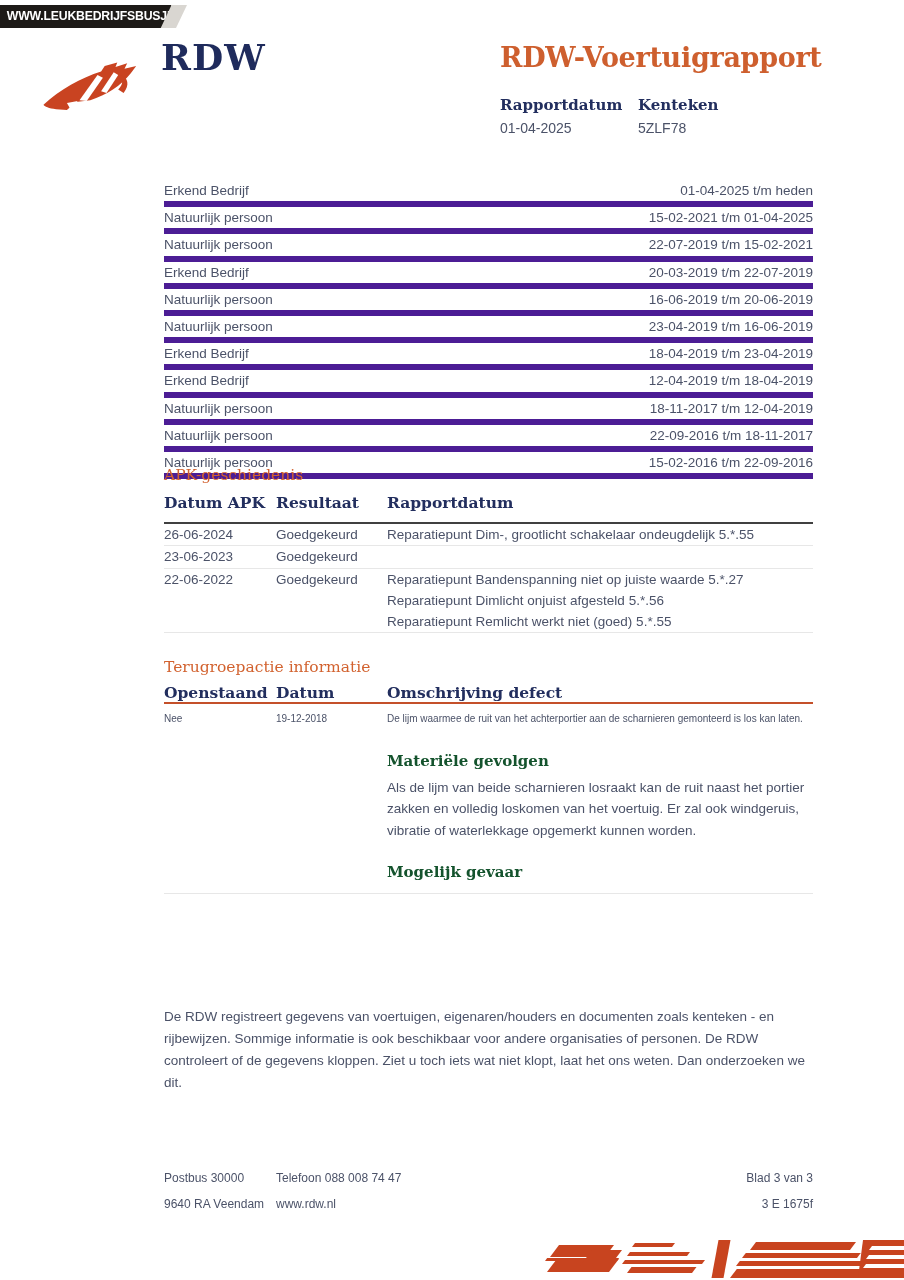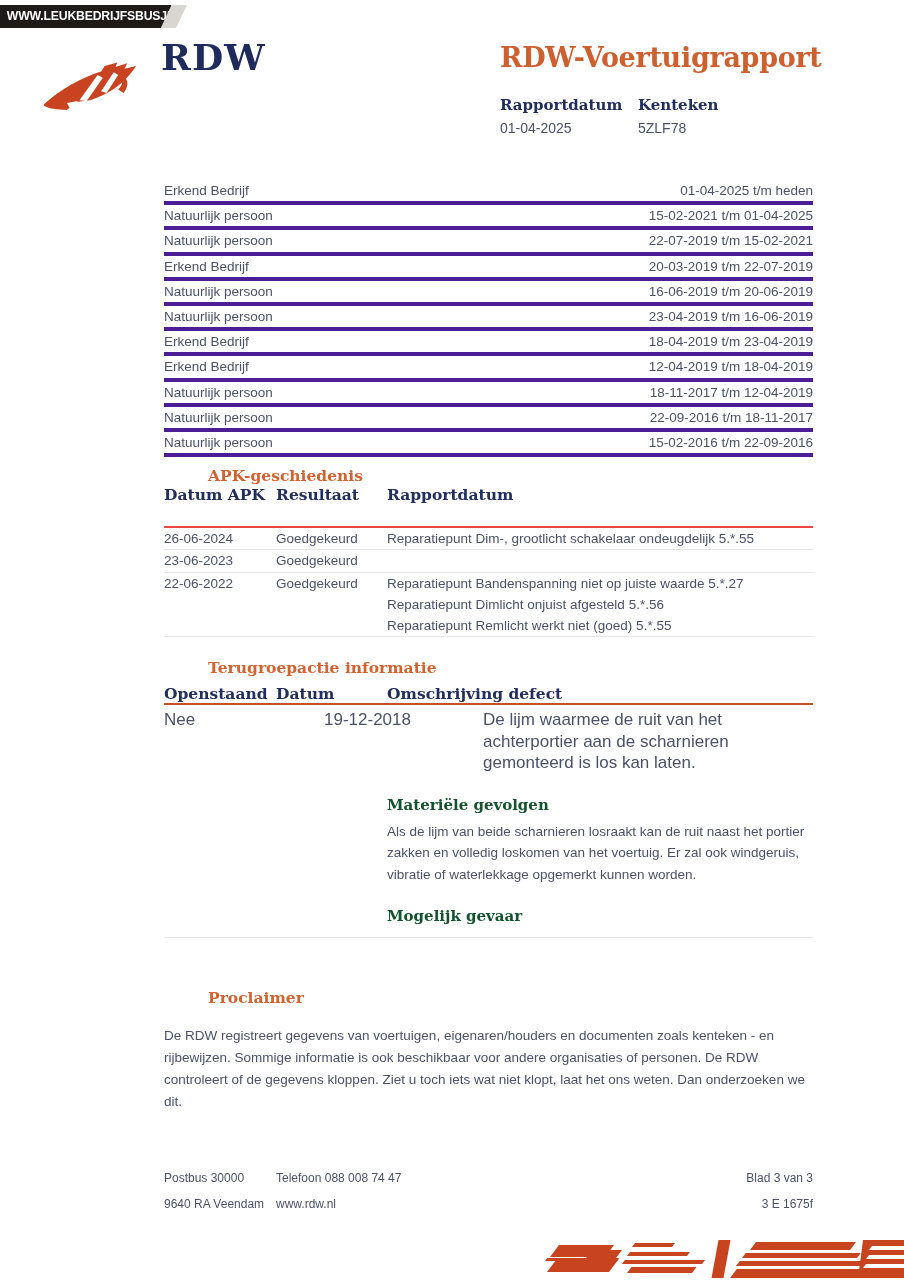--- a/index.html
+++ b/index.html
@@ -19,41 +19,41 @@
   .logo-text{position:absolute;left:161px;top:36px;font-family:"DejaVu Serif",serif;font-weight:bold;
     font-size:36px;color:#1f2b5c;letter-spacing:1px;}
   .doc-title{position:absolute;left:500px;top:42px;font-family:"DejaVu Serif",serif;font-weight:bold;
     font-size:27px;color:#ce5f2e;letter-spacing:-0.3px;}
   .meta{position:absolute;left:500px;top:96px;display:grid;grid-template-columns:138px auto;row-gap:6px;}
   .meta .lbl{font-family:"DejaVu Serif",serif;font-weight:bold;font-size:15px;color:#222e5e;}
   .meta .val{font-size:14px;color:#4b5268;}
 
   
   .content{position:absolute;left:164px;width:649px;}
-  .sec-heading{font-family:"DejaVu Serif",serif;font-weight:bold;font-size:15.5px;color:#d2622f;margin-left:44px;}
+  .sec-heading{font-family:"DejaVu Serif",serif;font-weight:normal;font-size:15.5px;color:#d2622f;}
   .th{font-family:"DejaVu Serif",serif;font-weight:bold;font-size:15.5px;color:#222e5e;}
   .hairline{border-bottom:1px solid #e7e7e7;}
 
   
   .owners{top:160px;}
   .owners-head{display:flex;justify-content:space-between;padding-bottom:5px;border-bottom:3px solid #c4502a;}
   .owners-rows{margin-top:20px;}
   .owner-row{display:flex;justify-content:space-between;align-items:center;height:21.2px;
-    font-size:13.5px;color:#4b5268;border-bottom:4px solid #4c1d95;}
+    font-size:13.5px;color:#4b5268;border-bottom:6px solid #4c1d95;}
 
   
   .apk{top:466px;}
   .grid3{display:grid;grid-template-columns:112px 111px 1fr;}
-  .apk-head{padding-bottom:22px;border-bottom:2px solid #ef4444;}
+  .apk-head{margin-top:9px;padding-bottom:10px;border-bottom:2px solid #404040;}
   .apk-line{min-height:21.3px;align-items:center;font-size:13.5px;color:#4b5268;}
 
   
   .recall{top:658px;}
   .recall-head{margin-top:7px;border-bottom:2px solid #c4502a;}
-  .recall-row{padding-top:4px;font-size:17px;line-height:21.5px;color:#4b5268;gap:48px;}
+  .recall-row{padding-top:4px;font-size:10px;line-height:21.5px;color:#4b5268;}
   .recall-row .desc{max-width:430px;}
   .sub-block{margin-left:223px;max-width:430px;}
   .sub-heading{font-family:"DejaVu Serif",serif;font-weight:bold;font-size:15px;color:#14532d;margin-top:22px;}
   .sub-text{font-size:13.5px;line-height:21.5px;color:#4b5268;margin-top:7px;}
   .recall-endline{margin-top:12px;}
 
   
   .proclaimer{top:988px;}
   .proclaimer p{margin:18px 0 0 0;font-size:13.5px;line-height:22px;color:#4b5268;}
 
@@ -196,21 +196,20 @@
     </div>
     <div class="sub-block">
       <div class="sub-heading">Materiële gevolgen</div>
       <div class="sub-text">Als de lijm van beide scharnieren losraakt kan de ruit naast het portier zakken en volledig loskomen van het voertuig. Er zal ook windgeruis, vibratie of waterlekkage opgemerkt kunnen worden.</div>
       <div class="sub-heading">Mogelijk gevaar</div>
     </div>
     <div class="hairline recall-endline"></div>
   </div>
 
   <div class="content proclaimer">
-    <div class="sec-heading">Proclaimer</div>
     <p>De RDW registreert gegevens van voertuigen, eigenaren/houders en documenten zoals kenteken - en rijbewijzen. Sommige informatie is ook beschikbaar voor andere organisaties of personen. De RDW controleert of de gegevens kloppen. Ziet u toch iets wat niet klopt, laat het ons weten. Dan onderzoeken we dit.</p>
   </div>
 
   <div class="content footer">
     <span>Postbus 30000</span>
     <span>Telefoon 088 008 74 47</span>
     <span class="right">Blad 3 van 3</span>
     <span>9640 RA Veendam</span>
     <span>www.rdw.nl</span>
     <span class="right">3 E 1675f</span>

